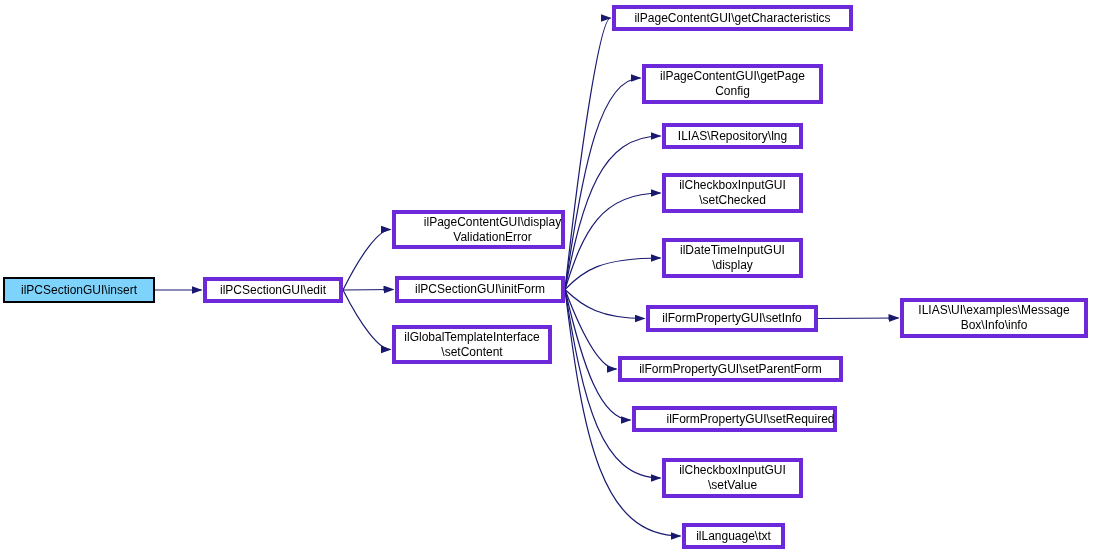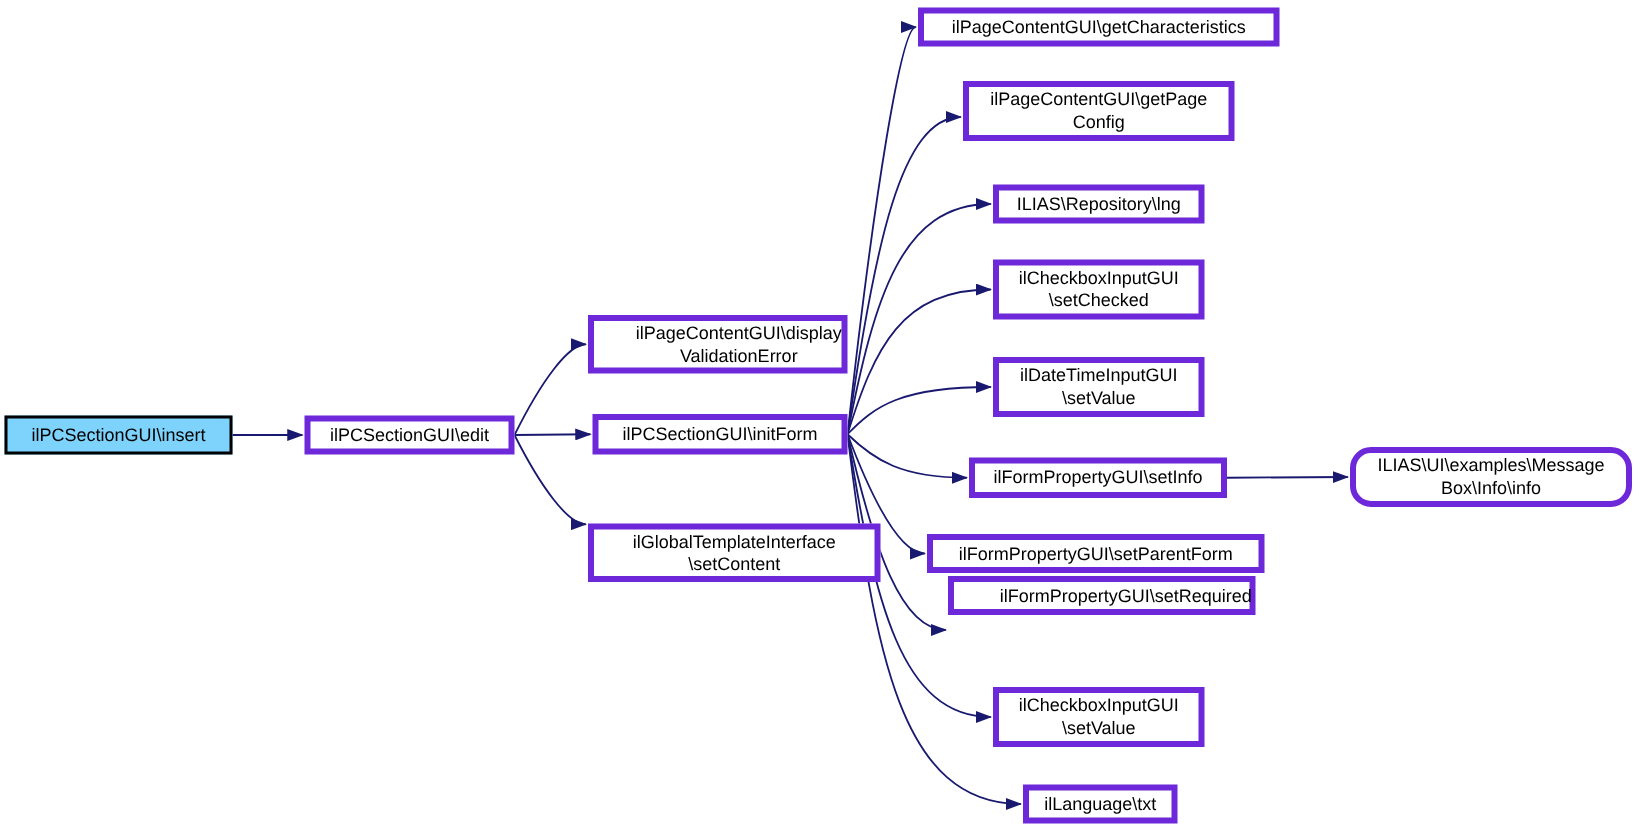--- a/index.html
+++ b/index.html
@@ -69,32 +69,32 @@
         <path d="M565,289.5 C583,437.4 601,536 680.5,536" fill="none" stroke="#191970" stroke-width="1.2" marker-end="url(#arrowhead)"></path>
         <path d="M818,318.5 L898.5,318" fill="none" stroke="#191970" stroke-width="1.2" marker-end="url(#arrowhead)"></path>
       </g>
   </svg>
   <div id="nodes">
       <div class="node highlighted" style="left: 3px; top: 277px; width: 152px; height: 26px;">ilPCSectionGUI\insert</div>
       <div class="node" style="left: 203px; top: 277px; width: 140px; height: 26px;">ilPCSectionGUI\edit</div>
       <div class="node" style="left: 392px; top: 210px; width: 173px; height: 39px; padding-left: 28px;">ilPageContentGUI\display
 ValidationError</div>
       <div class="node" style="left: 395px; top: 276px; width: 170px; height: 27px;">ilPCSectionGUI\initForm</div>
-      <div class="node" style="left: 392px; top: 349px; width: 195px; height: 39px;">ilGlobalTemplateInterface
+      <div class="node" style="left: 392px; top: 325px; width: 160px; height: 39px;">ilGlobalTemplateInterface
 \setContent</div>
       <div class="node" style="left: 612px; top: 5px; width: 241px; height: 26px;">ilPageContentGUI\getCharacteristics</div>
-      <div class="node" style="left: 642px; top: 54px; width: 181px; height: 40px;">ilPageContentGUI\getPage
+      <div class="node" style="left: 642px; top: 64px; width: 181px; height: 40px;">ilPageContentGUI\getPage
 Config</div>
       <div class="node" style="left: 662px; top: 123px; width: 141px; height: 26px;">ILIAS\Repository\lng</div>
       <div class="node" style="left: 662px; top: 173px; width: 141px; height: 40px;">ilCheckboxInputGUI
 \setChecked</div>
       <div class="node" style="left: 662px; top: 238px; width: 141px; height: 40px;">ilDateTimeInputGUI
-\setValue</div>
+\display</div>
       <div class="node" style="left: 646px; top: 305px; width: 172px; height: 27px;">ilFormPropertyGUI\setInfo</div>
       <div class="node" style="left: 618px; top: 356px; width: 225px; height: 26px;">ilFormPropertyGUI\setParentForm</div>
-      <div class="node" style="left: 632px; top: 384px; width: 205px; height: 26px; padding-left: 32px;">ilFormPropertyGUI\setRequired</div>
+      <div class="node" style="left: 632px; top: 406px; width: 205px; height: 26px; padding-left: 32px;">ilFormPropertyGUI\setRequired</div>
       <div class="node" style="left: 662px; top: 458px; width: 141px; height: 40px;">ilCheckboxInputGUI
 \setValue</div>
       <div class="node" style="left: 682px; top: 523px; width: 103px; height: 26px;">ilLanguage\txt</div>
-      <div class="node" style="left: 900px; top: 298px; width: 188px; height: 40px; border-radius: 14px;">ILIAS\UI\examples\Message
+      <div class="node" style="left: 900px; top: 298px; width: 188px; height: 40px;">ILIAS\UI\examples\Message
 Box\Info\info</div>
     </div>
 </div>
 
 </body></html>

